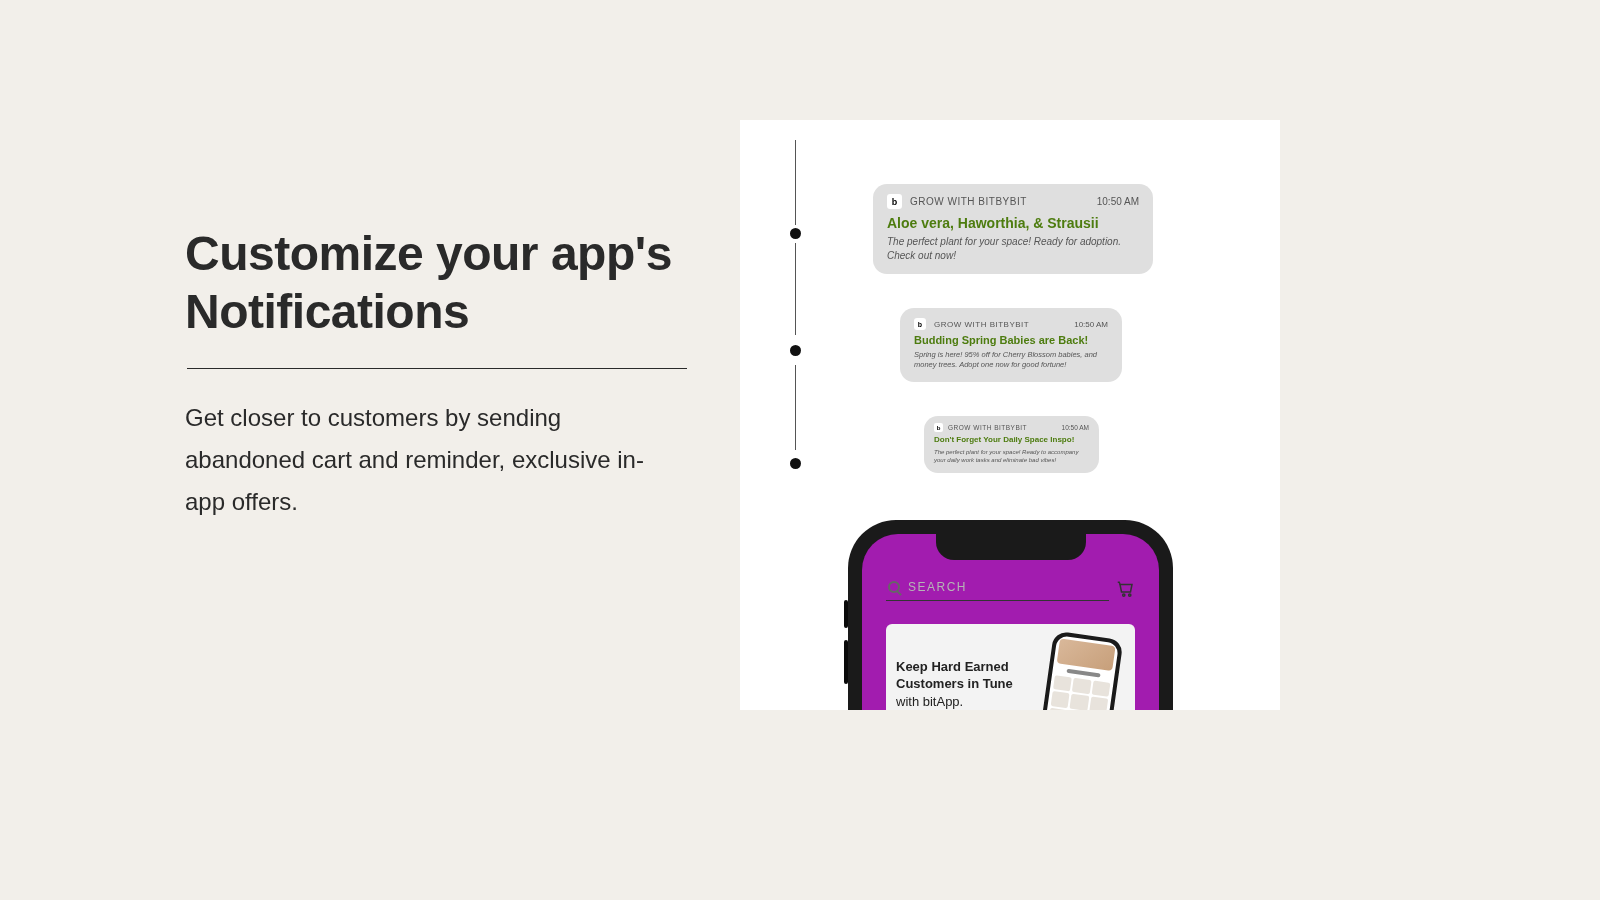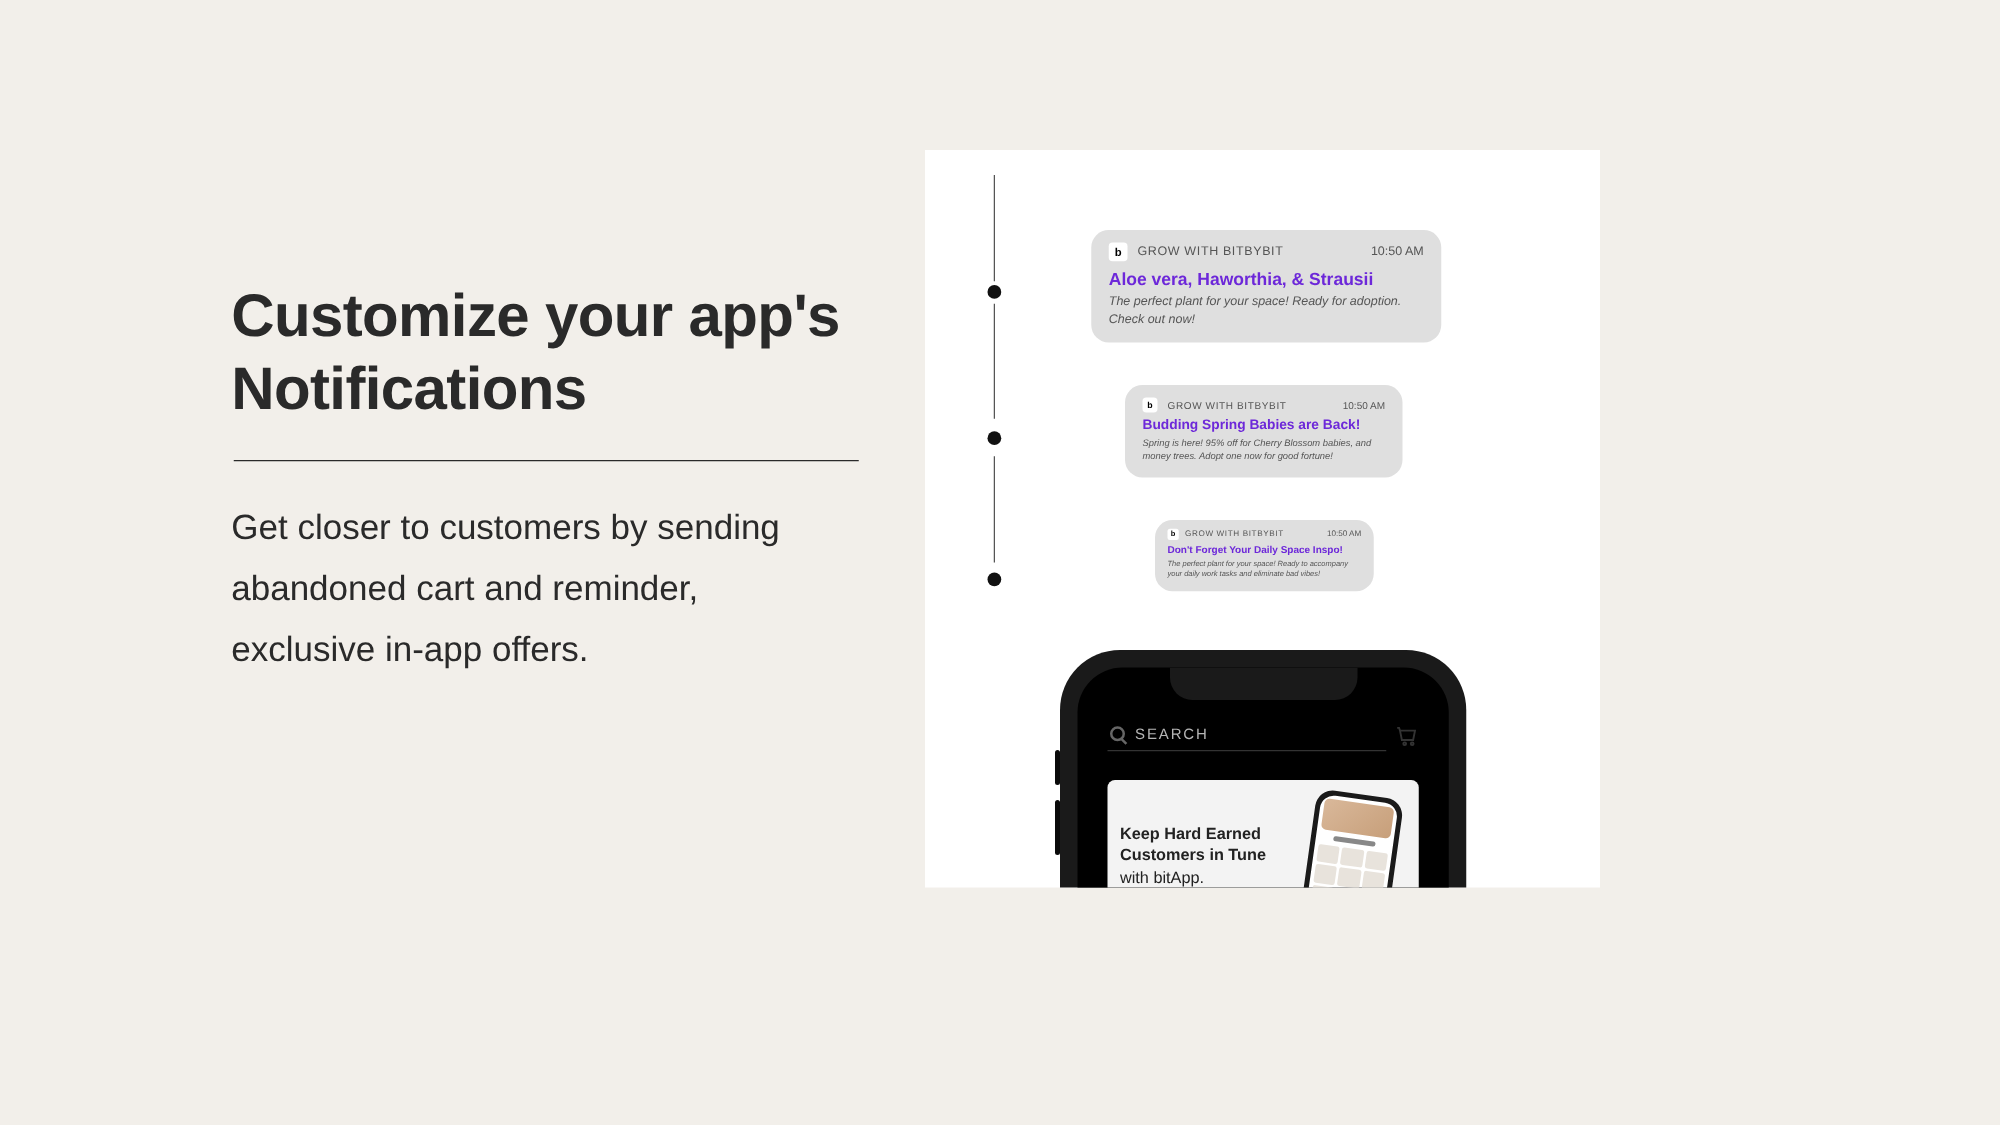--- a/index.html
+++ b/index.html
@@ -24,21 +24,21 @@
     line-height: 1.2;
     letter-spacing: -0.5px;
   }
   .divider {
     width: 500px;
     height: 1px;
     background: #2a2a2a;
     margin: 28px 0 28px 2px;
   }
   .subtext {
-    font-size: 28px;
+    font-size: 24px;
     color: #2a2a2a;
     line-height: 1.75;
     font-weight: 400;
     width: 490px;
   }
   .right-panel {
     position: absolute;
     left: 740px;
     top: 120px;
     width: 540px;
@@ -94,21 +94,21 @@
   .notif-app {
     color: #555;
     letter-spacing: 0.5px;
     flex: 1;
   }
   .notif-time {
     color: #555;
   }
   .notif-title {
     font-weight: 800;
-    color: #6d28d9;
+    color: #4d7c0f;
     margin-bottom: 4px;
   }
   .notif-body {
     color: #555;
     line-height: 1.35;
     font-style: italic;
   }
   .n1 { left: 133px; top: 64px; width: 280px; }
   .n1 .notif-app, .n1 .notif-time { font-size: 10px; }
   .n1 .notif-title { font-size: 14px; }
@@ -132,21 +132,21 @@
     position: absolute;
     left: 108px;
     top: 400px;
     width: 325px;
     height: 300px;
     background: #1a1a1a;
     border-radius: 48px 48px 0 0;
     padding: 14px;
   }
   .phone-screen {
-    background: #000000;
+    background: #a21caf;
     width: 100%;
     height: 100%;
     border-radius: 36px 36px 0 0;
     position: relative;
     overflow: hidden;
   }
   .phone-notch {
     position: absolute;
     top: 0;
     left: 50%;

